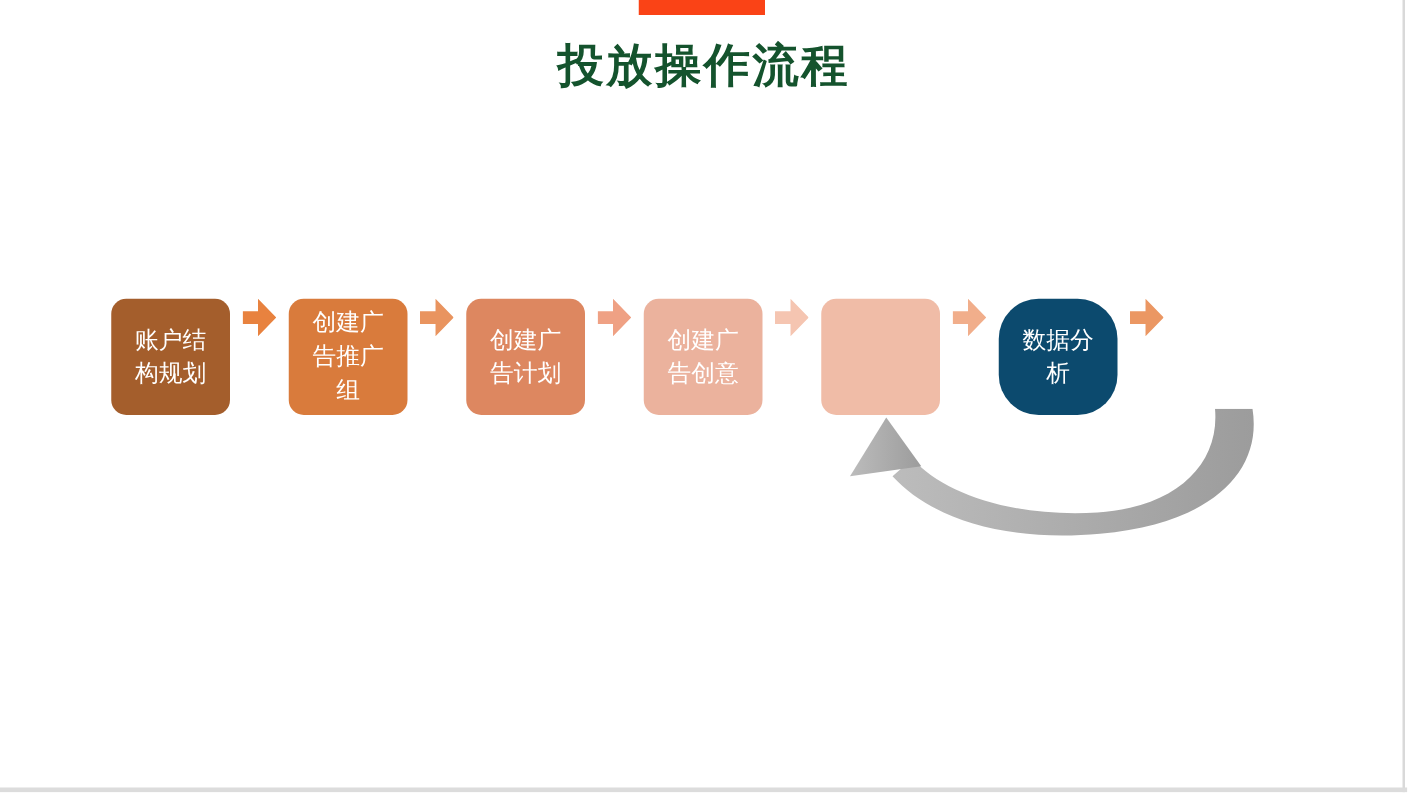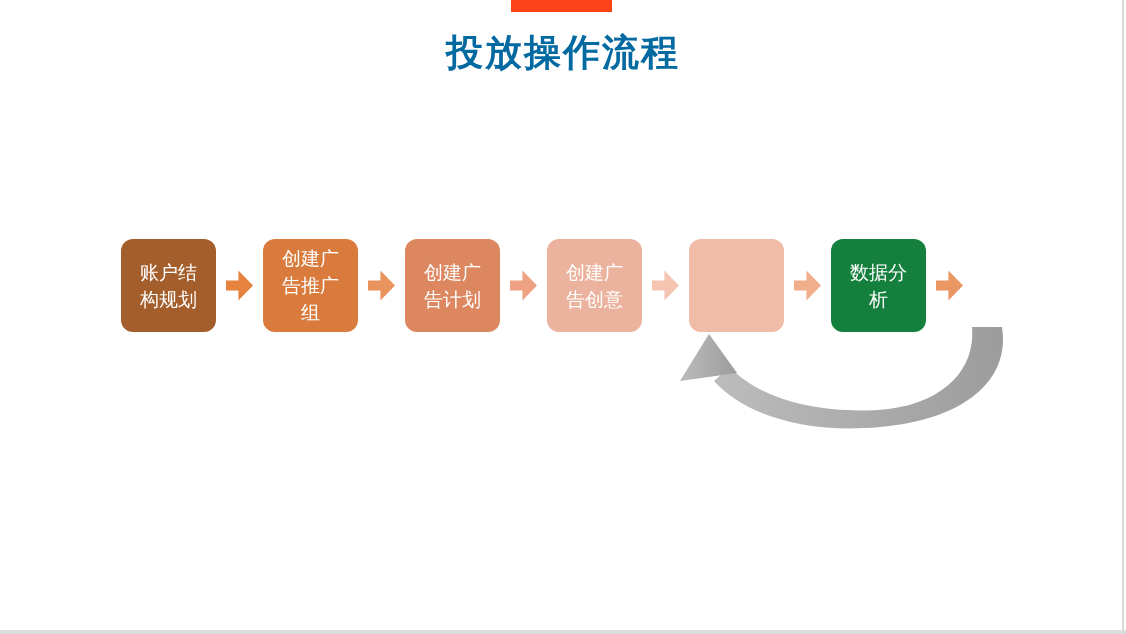--- a/index.html
+++ b/index.html
@@ -35,23 +35,21 @@
     letter-spacing: 2px;
     line-height: 44px;
   }
   
   .flow-row {
     position: absolute;
     left: 89px;
     top: 239px;
     height: 93px;
     display: flex;
-    align-items: center;
     gap: 10px;
-    margin-left: 32px;
   }
   .step {
     width: 95px;
     height: 93px;
     border-radius: 12px;
     display: flex;
     align-items: center;
     justify-content: center;
     text-align: center;
     color: #ffffff;
@@ -90,39 +88,39 @@
     height: 4px;
   }
 </style>
 </head>
 <body>
 
 <div class="slide">
 
   <div class="top-bar" style="background-color: rgb(250, 67, 22);"></div>
 
-  <div class="title" style="color: #0369a1;">投放操作流程</div>
+  <div class="title" style="color: #14532d;">投放操作流程</div>
 
   <div class="flow-row">
     <div class="step" style="background-color: rgb(164, 94, 44);">账户结
 构规划</div>
     <div class="connector" style="background-color: rgb(232, 130, 63);"></div>
     <div class="step" style="background-color: rgb(217, 123, 60);">创建广
 告推广
 组</div>
     <div class="connector" style="background-color: rgb(233, 148, 95);"></div>
     <div class="step" style="background-color: rgb(221, 135, 96);">创建广
 告计划</div>
     <div class="connector" style="background-color: rgb(239, 161, 132);"></div>
     <div class="step" style="background-color: rgb(235, 178, 157);">创建广
 告创意</div>
     <div class="connector" style="background-color: rgb(245, 197, 177);"></div>
     <div class="step" style="background-color: rgb(240, 188, 167);"></div>
     <div class="connector" style="background-color: rgb(241, 174, 139);"></div>
-    <div class="step" style="background-color: #15803d;">数据分
+    <div class="step" style="background-color: #0c4a6e; border-radius: 32px;">数据分
 析</div>
     <div class="connector" style="background-color: rgb(235, 151, 99);"></div>
   </div>
 
   <svg class="loop-arrow" viewBox="0 0 420 110" xmlns="http://www.w3.org/2000/svg">
     <defs>
       <linearGradient id="loopGrad" x1="0" y1="0" x2="1" y2="0">
         <stop offset="0" stop-color="#BCBCBC"></stop>
         <stop offset="1" stop-color="#9C9C9C"></stop>
       </linearGradient>

